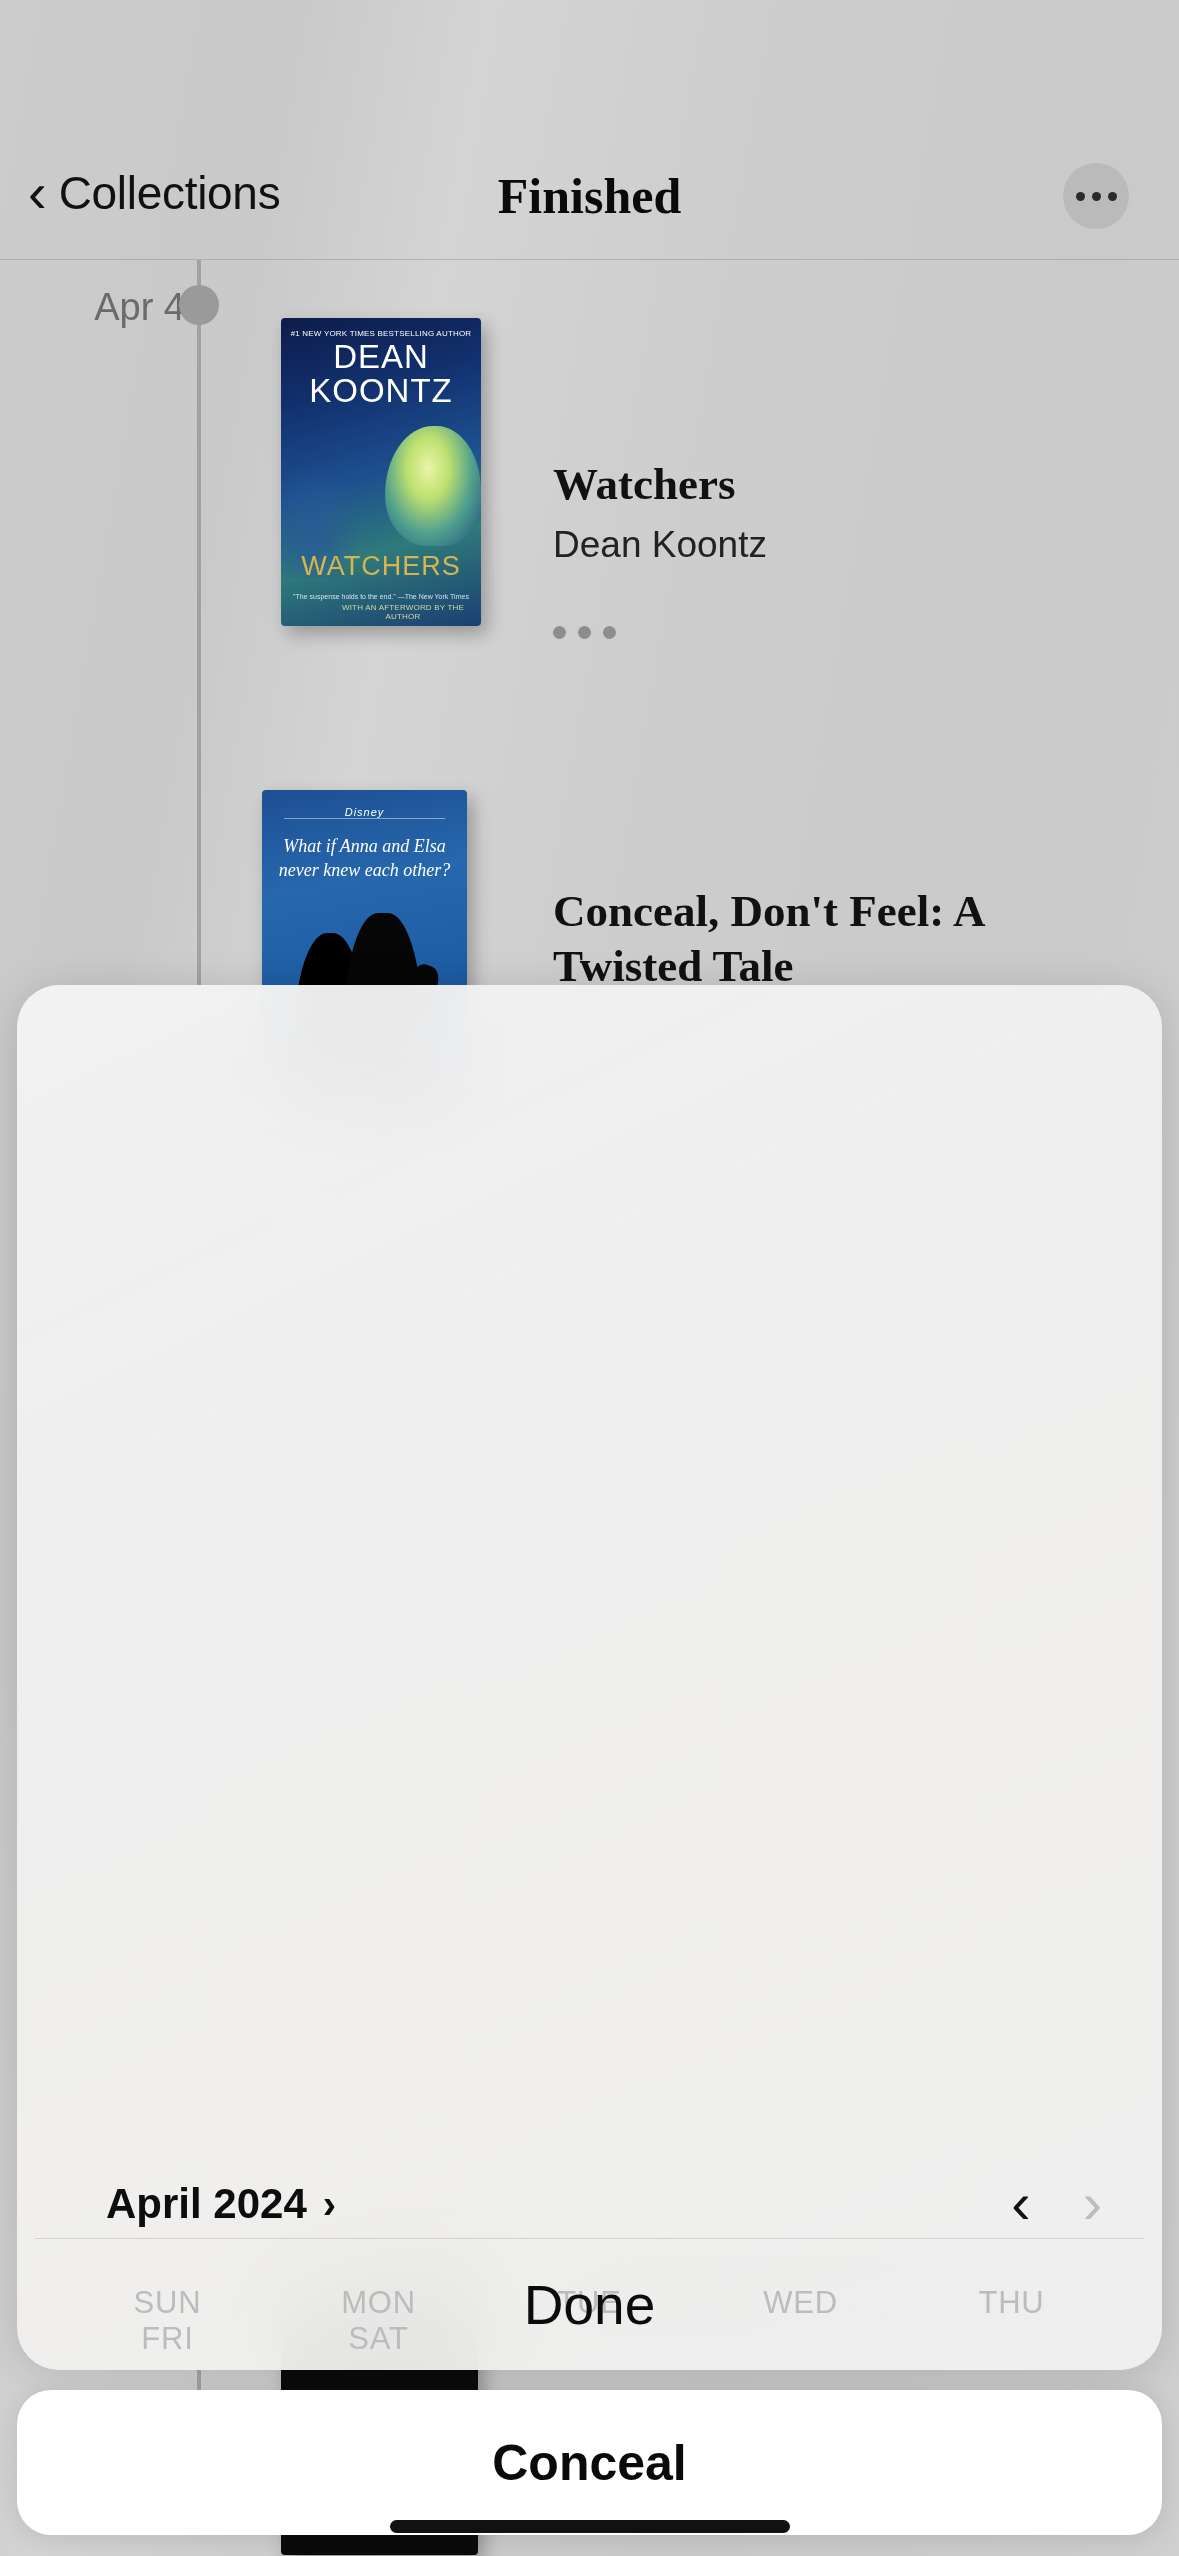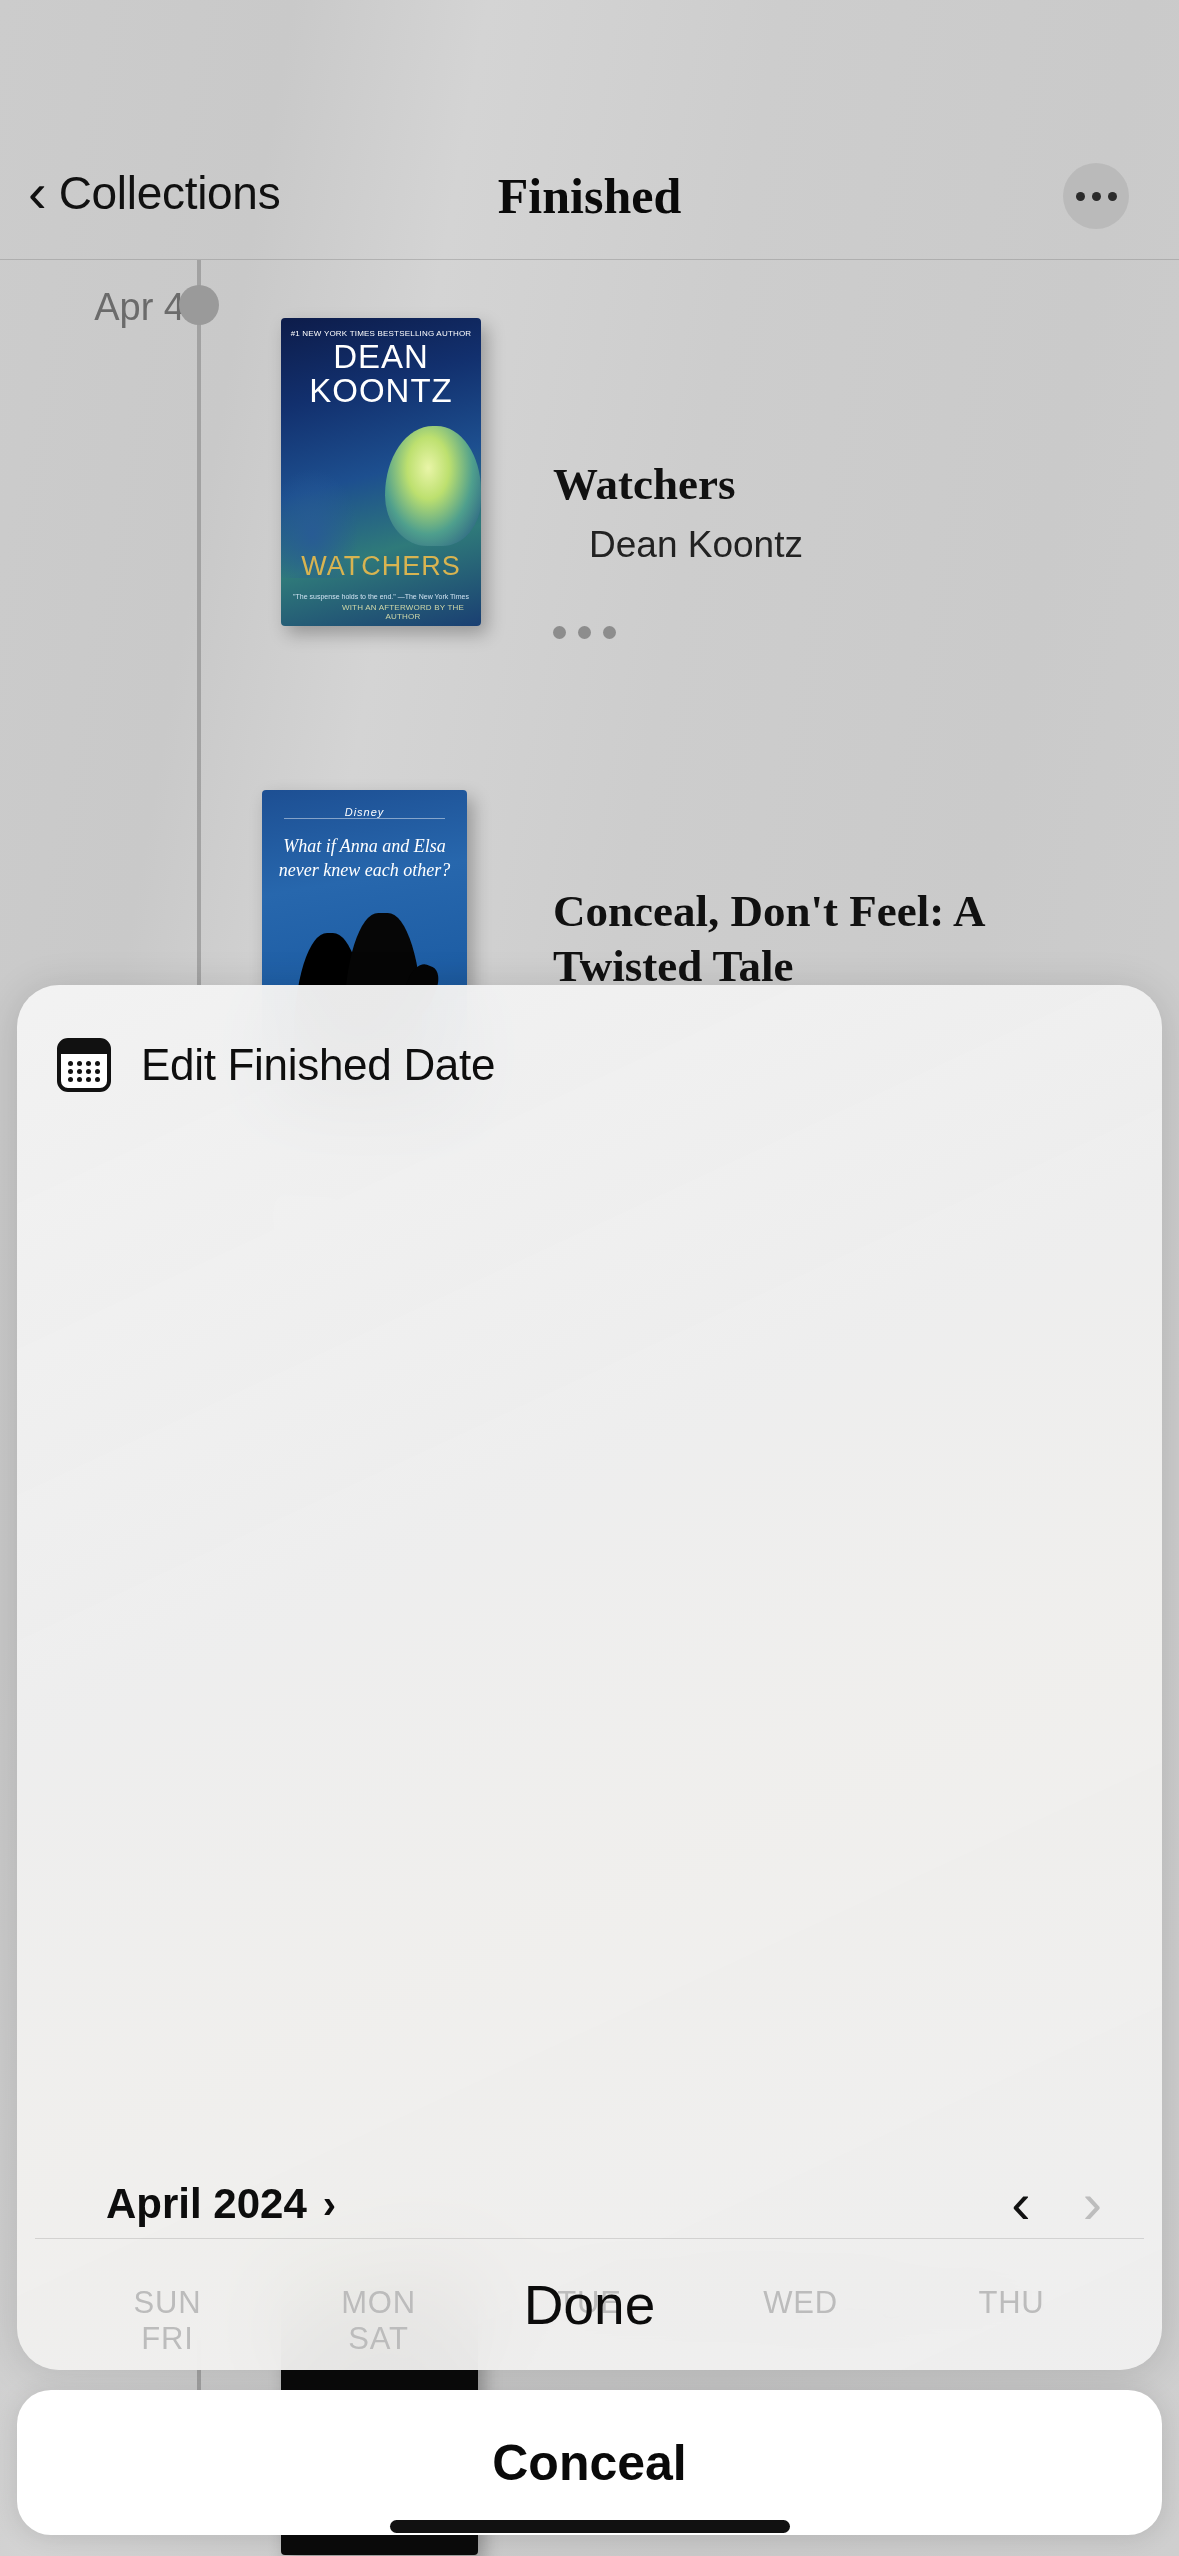--- a/index.html
+++ b/index.html
@@ -103,21 +103,21 @@
     box-shadow:6px 8px 18px rgba(0,0,0,.28);
     overflow:hidden;
   }
   .bk-title {
     position:absolute;
     font-family:"Liberation Serif", serif;
     font-size:45px; font-weight:700; color:#111; line-height:1.23;
   }
   .bk-author {
     position:absolute;
-    font-size:37px; color:#222;margin-left:36px;
+    font-size:37px; color:#222;
   }
   .bk-more { position:absolute; display:flex; gap:12px; }
   .bk-more i { width:13px; height:13px; border-radius:50%; background:#8d8d8d; display:block; }
 
   
   .cov-watchers {
     left:281px; top:318px; width:200px; height:308px;
     background:linear-gradient(165deg,#0d1c4a 0%,#12306e 25%,#1d4f8f 50%,#2f7a7a 72%,#1a3f72 100%);
     font-family:"Liberation Sans", sans-serif; color:#fff;
   }
@@ -320,39 +320,20 @@
       <div class="photoA"></div>
       <div class="photoB"></div>
     </div>
     <div class="bk-title" style="left:553px; top:2268px; width:560px;">Survival Prepping: Learn</div>
   </div>
 
 </div>
 
 <div class="sheet">
 
-  <div class="sheet-header">
-    <div class="cal-icon">
-      <div class="cal-dots">
-        <i></i>
-          <i></i>
-          <i></i>
-          <i></i>
-          <i></i>
-          <i></i>
-          <i></i>
-          <i></i>
-          <i></i>
-          <i></i>
-          <i></i>
-          <i></i>
-      </div>
-    </div>
-    <div class="sheet-title">Edit Finished Date</div>
-  </div>
 
   <div class="month-row">
     <div class="month-btn">
       <span>April 2024</span>
       <span class="chev-r">›</span>
     </div>
     <div class="month-nav">
       <span class="nav-prev">‹</span>
       <span class="nav-next">›</span>
     </div>

